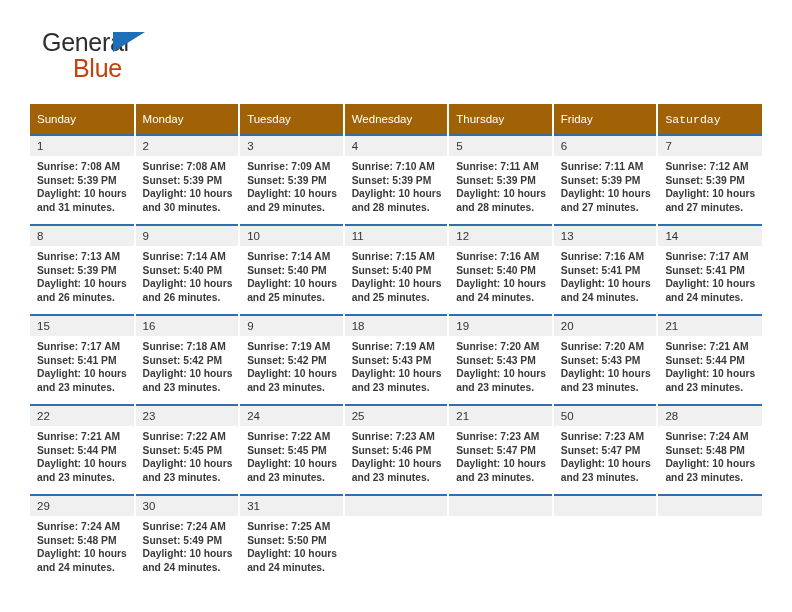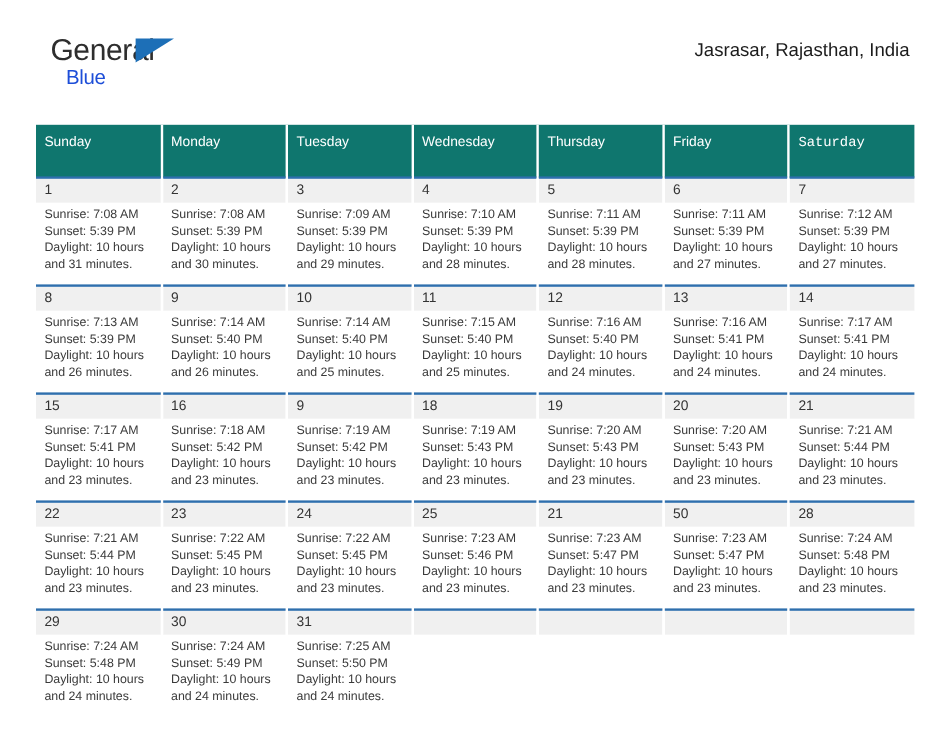--- a/index.html
+++ b/index.html
@@ -51,24 +51,24 @@
     position: absolute;
     left: 71px;
     top: 2px;
     width: 0;
     height: 0;
     border-left: 32px solid #1d6fb7;
     border-bottom: 20px solid transparent;
   }
   .logo-row2 {
     display: block;
-    font-size: 17px;
-    color: #1d4ed8;
+    font-size: 25px;
+    color: #c2410c;
     margin-top: 1px;
-    margin-left: 13px;
+    margin-left: 31px;
     letter-spacing: -0.3px;
   }
 
   .title-block {
     position: absolute;
     right: 34px;
     top: 26px;
     text-align: right;
   }
   .cal-title {
@@ -88,26 +88,26 @@
   
   .calendar {
     position: absolute;
     left: 30px;
     top: 104px;
     width: 732px;
     border-collapse: collapse;
     table-layout: fixed;
   }
   .calendar th {
-    background: #0f766e;
+    background: #a16207;
     color: #ffffff;
     font-size: 11.5px;
     font-weight: normal;
     text-align: left;
-    padding: 5px 0 18px 7px;
+    padding: 5px 0 5px 7px;
     border-right: 2px solid #ffffff;
     height: 20px;
     vertical-align: middle;
   }
   .calendar th:last-child { border-right: none; font-family: Liberation Mono, monospace; }
 
   .calendar td {
     vertical-align: top;
     padding: 0;
     border-right: 2px solid #ffffff;
@@ -121,20 +121,21 @@
     font-size: 11.5px;
     color: #333333;
     padding: 3px 0 3px 7px;
     height: 14px;
     line-height: 14px;
   }
   .daybody {
     background: #ffffff;
     padding: 4px 5px 6px 7px;
     min-height: 58px;
+    font-weight: bold;
   }
   .daybody .line {
     font-size: 10.3px;
     color: #3a3a3a;
     line-height: 13.6px;
     white-space: nowrap;
   }
 
   td.empty .daynum { background: #f0f0f0; }
   td.empty .daybody { background: #ffffff; }
@@ -146,21 +147,20 @@
 
   <div class="header">
 
     <div class="logo">
       <span class="logo-row1">General</span>
       <span class="logo-tri"></span>
       <span class="logo-row2">Blue</span>
     </div>
 
     <div class="title-block">
-      <div class="cal-subtitle">Jasrasar, Rajasthan, India</div>
     </div>
 
   </div>
 
   <table class="calendar">
     <thead>
       <tr>
         <th>Sunday</th>
         <th>Monday</th>
         <th>Tuesday</th>

